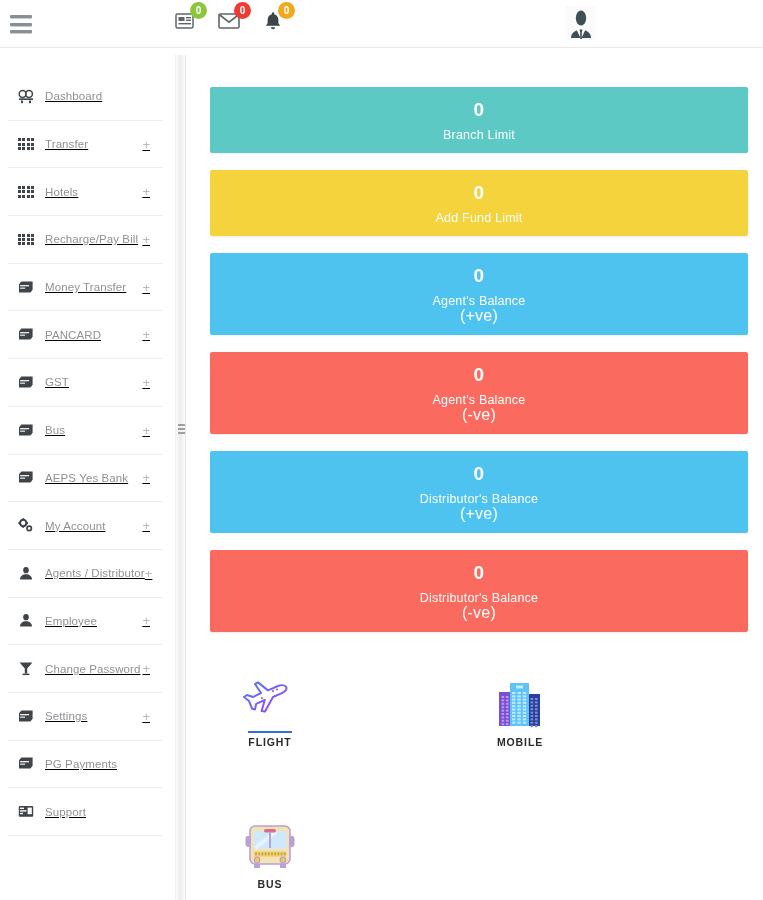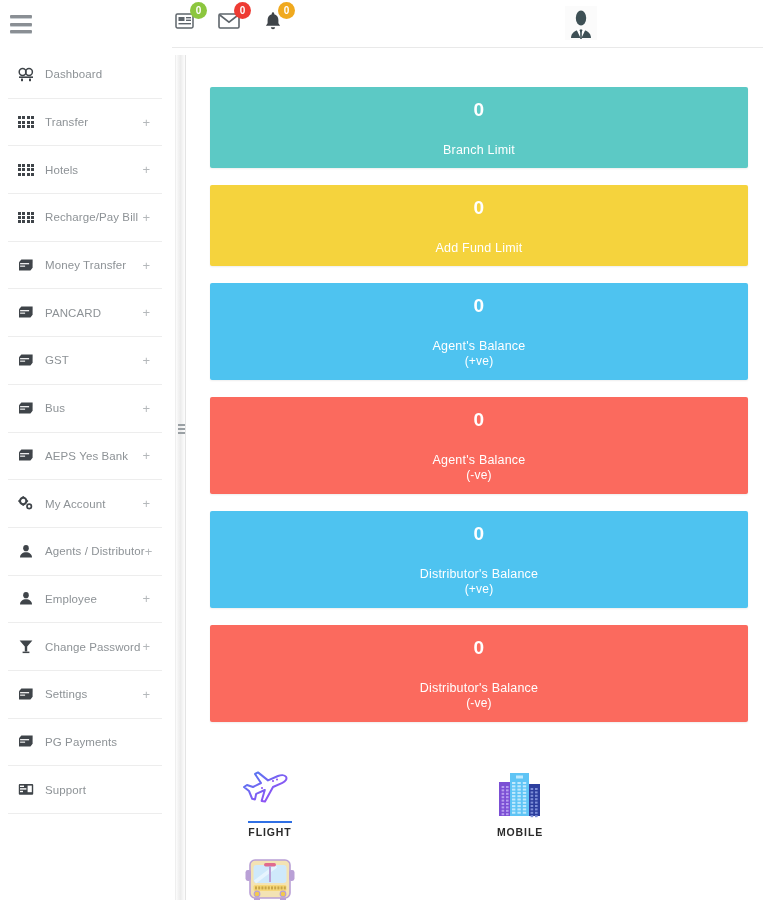--- a/index.html
+++ b/index.html
@@ -46,23 +46,23 @@
   }
   .avatar-btn {
     position: absolute; left: 563px; top: 4px;
     width: 36px; height: 38px;
     display: flex; align-items: center; justify-content: center;
     cursor: pointer;
   }
 
   
   .sidebar {
-    position: absolute; left: 0; top: 45px;
+    position: absolute; left: 0; top: 67px;
     width: 172px; height: 783px;
-    background: #ffffff; overflow: hidden;
+    background: #ffffff; overflow: hidden; text-decoration: underline;
   }
   .menu-item {
     position: relative;
     height: 47.7px;
     display: flex; align-items: center;
     padding: 0 12px 0 10px;
     border-bottom: 1px solid #ededed;
     margin: 0 10px 0 8px;
     cursor: pointer;
   }
@@ -117,31 +117,32 @@
     padding: 12px 6px 10px;
     margin-bottom: 17px;
     box-shadow: 0 1px 2px rgba(0,0,0,.07);
     cursor: pointer;
   }
   .stat-value {
     font-size: 19px; font-weight: bold; line-height: 22px;
     letter-spacing: .3px;
   }
   .stat-label {
-    font-size: 12.5px; line-height: 15px; margin-top: 22px;
+    font-size: 12.5px; line-height: 15px; margin-top: 7px;
     letter-spacing: .2px;
   }
-  .stat-sub { font-size: 12px; line-height: 14px; letter-spacing: .2px; }
+  .stat-sub { font-size: 16px; line-height: 14px; letter-spacing: .2px; }
   .card-tall { padding-bottom: 12px; }
 
   
   .services {
     margin-top: 30px;
     display: grid;
     grid-template-columns: 250px 250px;
+    row-gap: 56px;
     padding-left: 22px;
   }
   .service-tile {
     display: flex; flex-direction: column;
     align-items: center; justify-content: flex-end;
     width: 120px; height: 86px; cursor: pointer;
   }
   .svc-glyph { height: 56px; display: flex; align-items: flex-end; justify-content: center; }
   .svc-label {
     margin-top: 6px; font-size: 10.5px; font-weight: bold;

